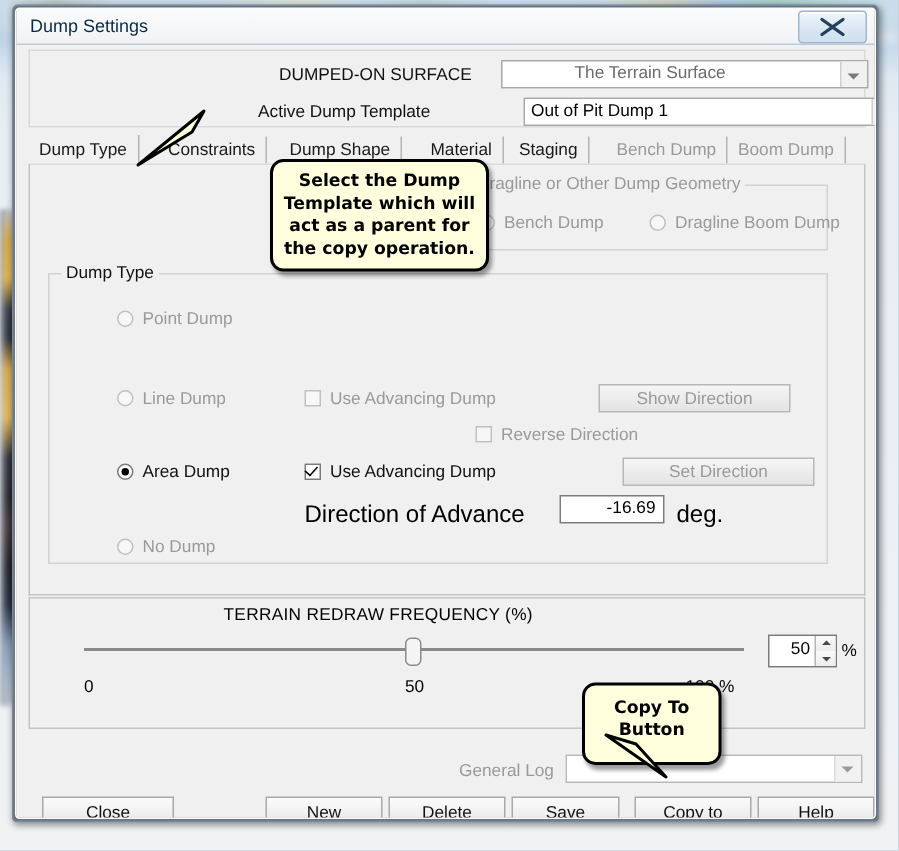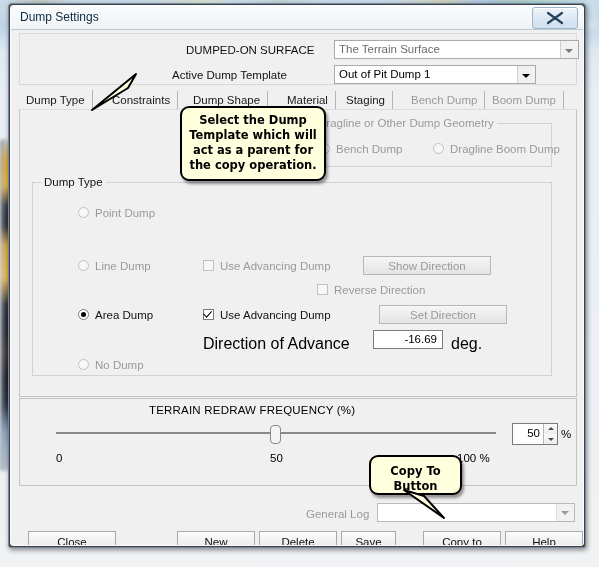--- a/index.html
+++ b/index.html
@@ -55,21 +55,21 @@
     filter: blur(1.5px);
   }
 
   
   #window {
     position: absolute;
     left: 8px; top: 3px;
     width: 578px; height: 545px;
     border: 1px solid #6f8aa6;
     border-radius: 4px 4px 3px 3px;
-    background: #404040;
+    background: #737373;
     box-shadow: 1px 2px 5px rgba(0,0,0,.45);
     box-sizing: border-box;
   }
   #window-inner {
     position: absolute;
     inset: 1px;
     border: 1px solid #fbfcfd;
     border-radius: 3px;
     box-sizing: border-box;
     background: linear-gradient(180deg,#f4f6f8 0%, #eff1f3 6%, #f0f0f0 100%);
@@ -142,24 +142,24 @@
     cursor: pointer;
   }
   .combo .cbtn i {
     position: absolute; left: 4px; top: 8px;
     width: 0; height: 0;
     border-left: 4px solid transparent;
     border-right: 4px solid transparent;
     border-top: 4px solid #7a7a7a;
   }
   .combo.enabled .cbtn i { border-top-color: #000; }
-  .combo.disabledlook .cval { color: #6b6b6b; }
+  .combo.disabledlook .cval { color: #6b6b6b; margin-left: 44px; }
 
   #combo-surface { left: 314px; top: 6px; width: 245px; }
-  #combo-template { left: 314px; top: 31px; width: 202px; }
+  #combo-template { left: 329px; top: 31px; width: 251px; }
   #combo-template .cval { color: #000; }
 
   
   #tabstrip {
     position: absolute; left: 8px; top: 60px; width: 558px; height: 20px;
   }
   .tab {
     position: absolute;
     top: 1px; height: 19px;
     padding: 0 7px;
@@ -260,20 +260,21 @@
     position: absolute;
     height: 19px;
     border: 1px solid #b7b7b7;
     background: linear-gradient(180deg,#f6f6f6,#ededed 45%,#e4e4e4);
     font-size: 11.5px;
     color: #9a9a9a;
     text-align: center;
     line-height: 18px;
     box-sizing: border-box;
     cursor: default;
+    margin-left: 36px;
   }
 
   .txtbox {
     position: absolute;
     height: 19px;
     background: #fff;
     border: 1px solid #7b7b7b;
     box-sizing: border-box;
     font-size: 11.5px;
     text-align: right;
@@ -383,21 +384,21 @@
     font-weight: bold;
     font-size: 11.5px;
     color: #000;
     text-align: center;
     line-height: 15px;
     padding: 5px 6px 6px 6px;
     box-sizing: border-box;
     z-index: 40;
   }
   #callout1 { left: 180px; top: 78px; width: 146px; height: 75px; margin-top: 28px; }
-  #callout2 { left: 369px; top: 455px; width: 93px; height: 40px; padding-top: 7px; }
+  #callout2 { left: 388px; top: 455px; width: 93px; height: 55px; padding-top: 7px; }
   .tail { position: absolute; z-index: 41; }
 </style>
 </head>
 <body>
 
 <div id="backdrop">
   <div class="bb1"></div>
   <div class="bb2"></div>
   <div class="leftstrip2"></div>
   <div class="leftstrip"></div>
@@ -501,21 +502,21 @@
       <div id="log-label">General Log</div>
       <div id="combo-log">
         <div class="cbtn2">
             <i></i>
           </div>
       </div>
 
       <div class="fbtn" style="left:17px;  width:88px;"><u>C</u><span>lose</span></div>
       <div class="fbtn" style="left:166px; width:78px;"><u>N</u><span>ew</span></div>
       <div class="fbtn" style="left:248px; width:78px;"><u>D</u><span>elete</span></div>
-      <div class="fbtn" style="left:330px; width:55px;"><u>S</u><span>ave</span></div>
+      <div class="fbtn" style="left:330px; width:72px;"><u>S</u><span>ave</span></div>
       <div class="fbtn" style="left:412px; width:78px;"><span>Copy to</span></div>
       <div class="fbtn" style="left:494px; width:78px;"><u>H</u><span>elp</span></div>
 
     </div>
   </div>
 </div>
 
 <svg class="tail" style="left:84px; top:66px;" width="60" height="52" viewBox="0 0 60 52">
   <path d="M52,8 L8,44 L44,22 Z" fill="#ffffdd" stroke="#000" stroke-width="2" stroke-linejoin="round"></path>
 </svg>

